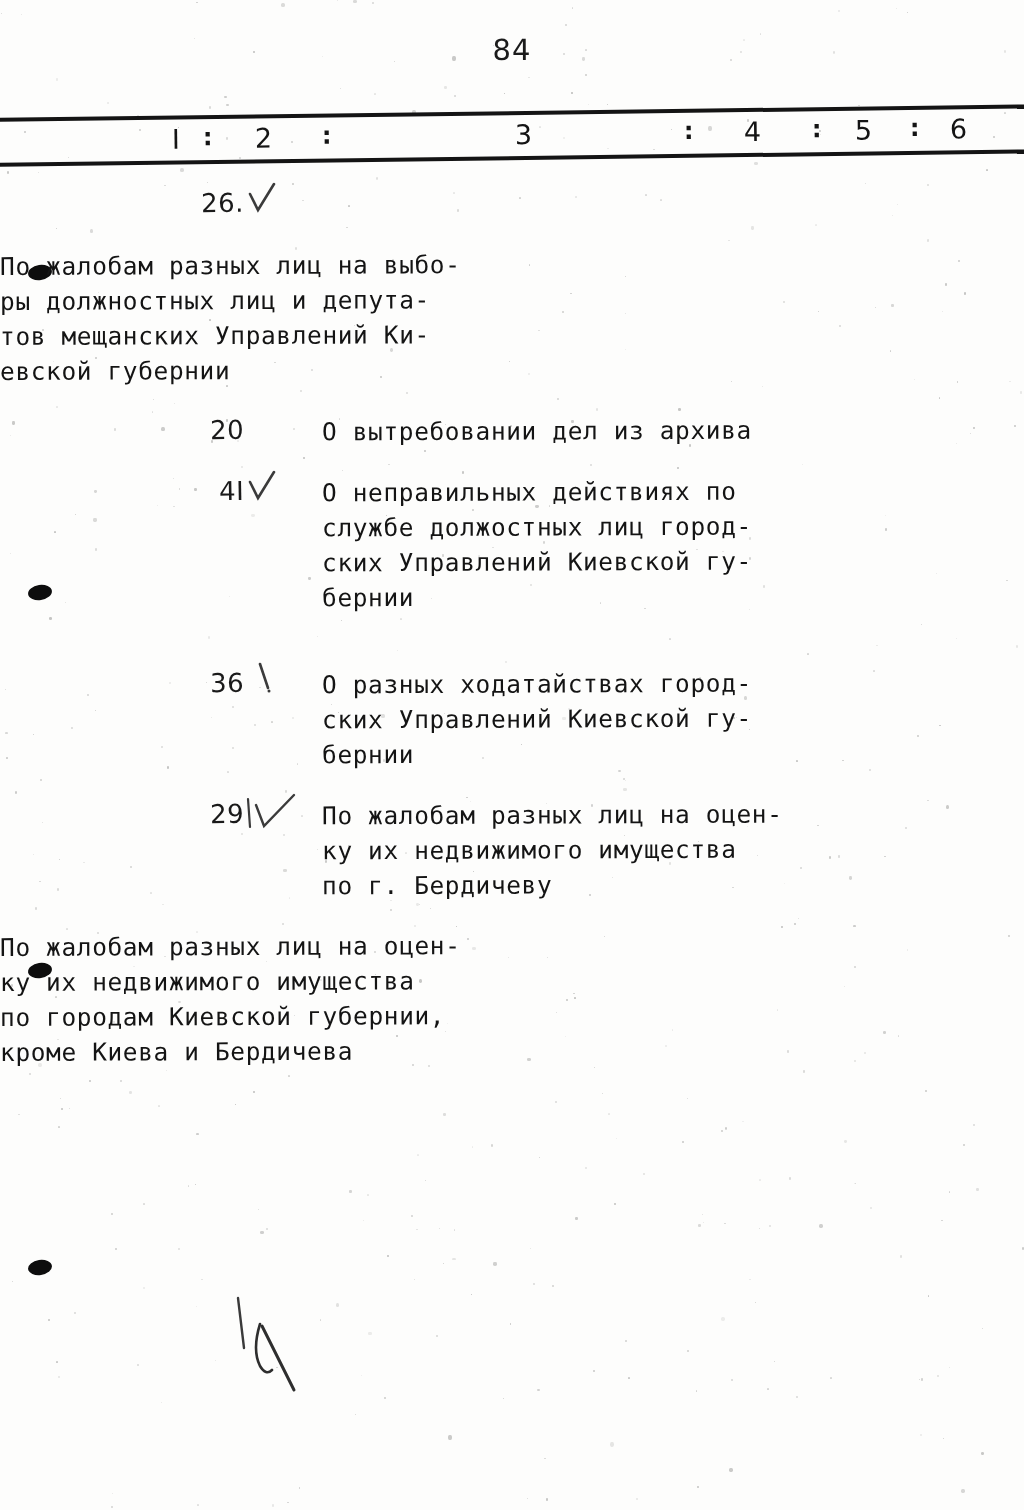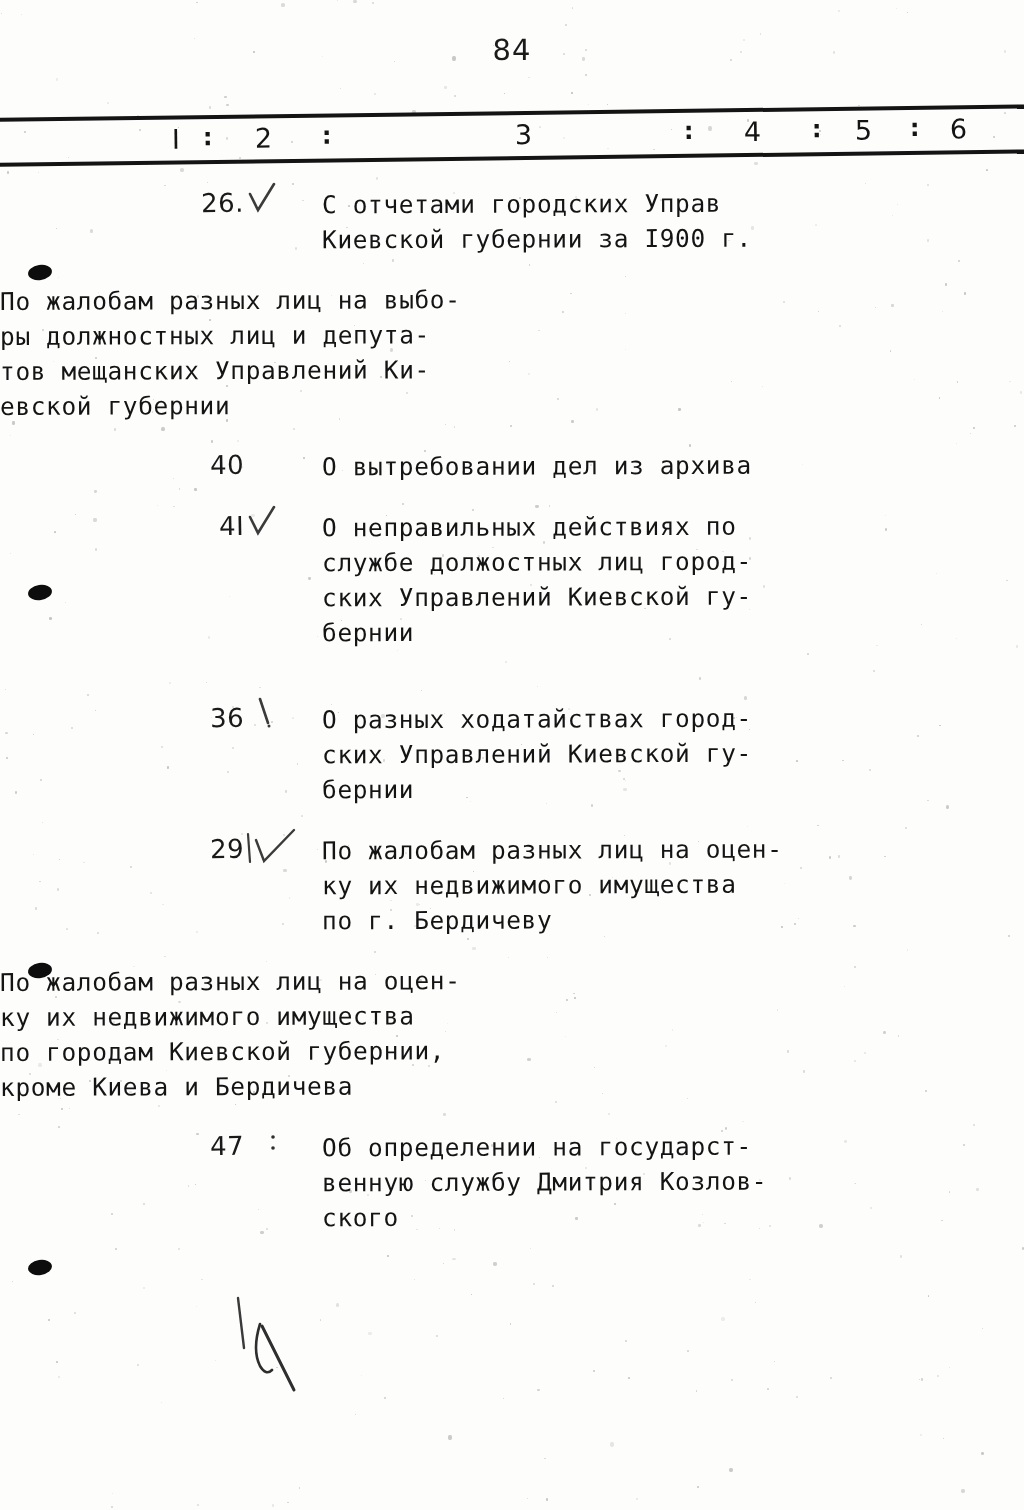--- a/index.html
+++ b/index.html
@@ -714,27 +714,26 @@
       <div class="punch" style="top: 1260px;"></div>
     </div>
 
   <div class="listing" id="listing">
       <div class="entry">
         <div class="num-cell"><span class="num">26.</span><span class="tick" style="right: 42px; top: -4px;">
             <svg width="34" height="34" viewBox="0 0 34 34">
               <path d="M4 12 L12 28 L28 2" stroke-width="2.6" stroke="#3b3b3b" fill="none" stroke-linecap="round"></path>
             </svg>
           </span></div>
-        <div class="text-cell"><span class="ln">С отчетами городских Управ</span><span class="ln">Киевской губернии за I900 г.</span></div>
       </div>
       <div class="entry">
         <div class="text-cell"><span class="ln">По жалобам разных лиц на выбо-</span><span class="ln">ры должностных лиц и депута-</span><span class="ln">тов мещанских Управлений Ки-</span><span class="ln">евской губернии</span></div>
       </div>
       <div class="entry">
-        <div class="num-cell"><span class="num">40</span></div>
+        <div class="num-cell"><span class="num">20</span></div>
         <div class="text-cell"><span class="ln">О вытребовании дел из архива</span></div>
       </div>
       <div class="entry">
         <div class="num-cell"><span class="num">4I</span><span class="tick" style="right: 42px; top: -4px;">
             <svg width="34" height="34" viewBox="0 0 34 34">
               <path d="M4 12 L12 28 L28 2" stroke-width="2.6" stroke="#3b3b3b" fill="none" stroke-linecap="round"></path>
             </svg>
           </span></div>
         <div class="text-cell"><span class="ln">О неправильных действиях по</span><span class="ln">службе должостных лиц город-</span><span class="ln">ских Управлений Киевской гу-</span><span class="ln">бернии</span></div>
       </div>
@@ -754,29 +753,20 @@
             <svg width="58" height="38" viewBox="0 0 58 38">
               <path d="M6 6 L8 34" stroke-width="2.2" stroke="#3b3b3b" fill="none" stroke-linecap="round"></path>
               <path d="M14 12 L22 33 L52 2" stroke-width="2.4" stroke="#3b3b3b" fill="none" stroke-linecap="round"></path>
             </svg>
           </span></div>
         <div class="text-cell"><span class="ln">По жалобам разных лиц на оцен-</span><span class="ln">ку их недвижимого имущества</span><span class="ln">по г. Бердичеву</span></div>
       </div>
       <div class="entry">
         <div class="text-cell"><span class="ln">По жалобам разных лиц на оцен-</span><span class="ln">ку их недвижимого имущества</span><span class="ln">по городам Киевской губернии,</span><span class="ln">кроме Киева и Бердичева</span></div>
       </div>
-      <div class="entry">
-        <div class="num-cell"><span class="num">47</span><span class="tick" style="right: 42px; top: 0px;">
-            <svg width="14" height="30" viewBox="0 0 14 30">
-              <circle cx="7" cy="8" r="1.8" fill="#2f2f2f"></circle>
-              <circle cx="7" cy="19" r="1.8" fill="#2f2f2f"></circle>
-            </svg>
-          </span></div>
-        <div class="text-cell"><span class="ln">Об определении на государст-</span><span class="ln">венную службу Дмитрия Козлов-</span><span class="ln">ского</span></div>
-      </div>
     </div>
 
   <div class="scribble">
     <svg width="110" height="110" viewBox="0 0 110 110">
       <path d="M16 8 L22 58" stroke="#3a3a3a" stroke-width="2.4" fill="none" stroke-linecap="round"></path>
       <path d="M38 34 Q30 60 38 76 Q44 86 50 80" stroke="#2e2e2e" stroke-width="2.6" fill="none" stroke-linecap="round"></path>
       <path d="M40 36 L72 100" stroke="#2e2e2e" stroke-width="3" fill="none" stroke-linecap="round"></path>
     </svg>
   </div>
 

